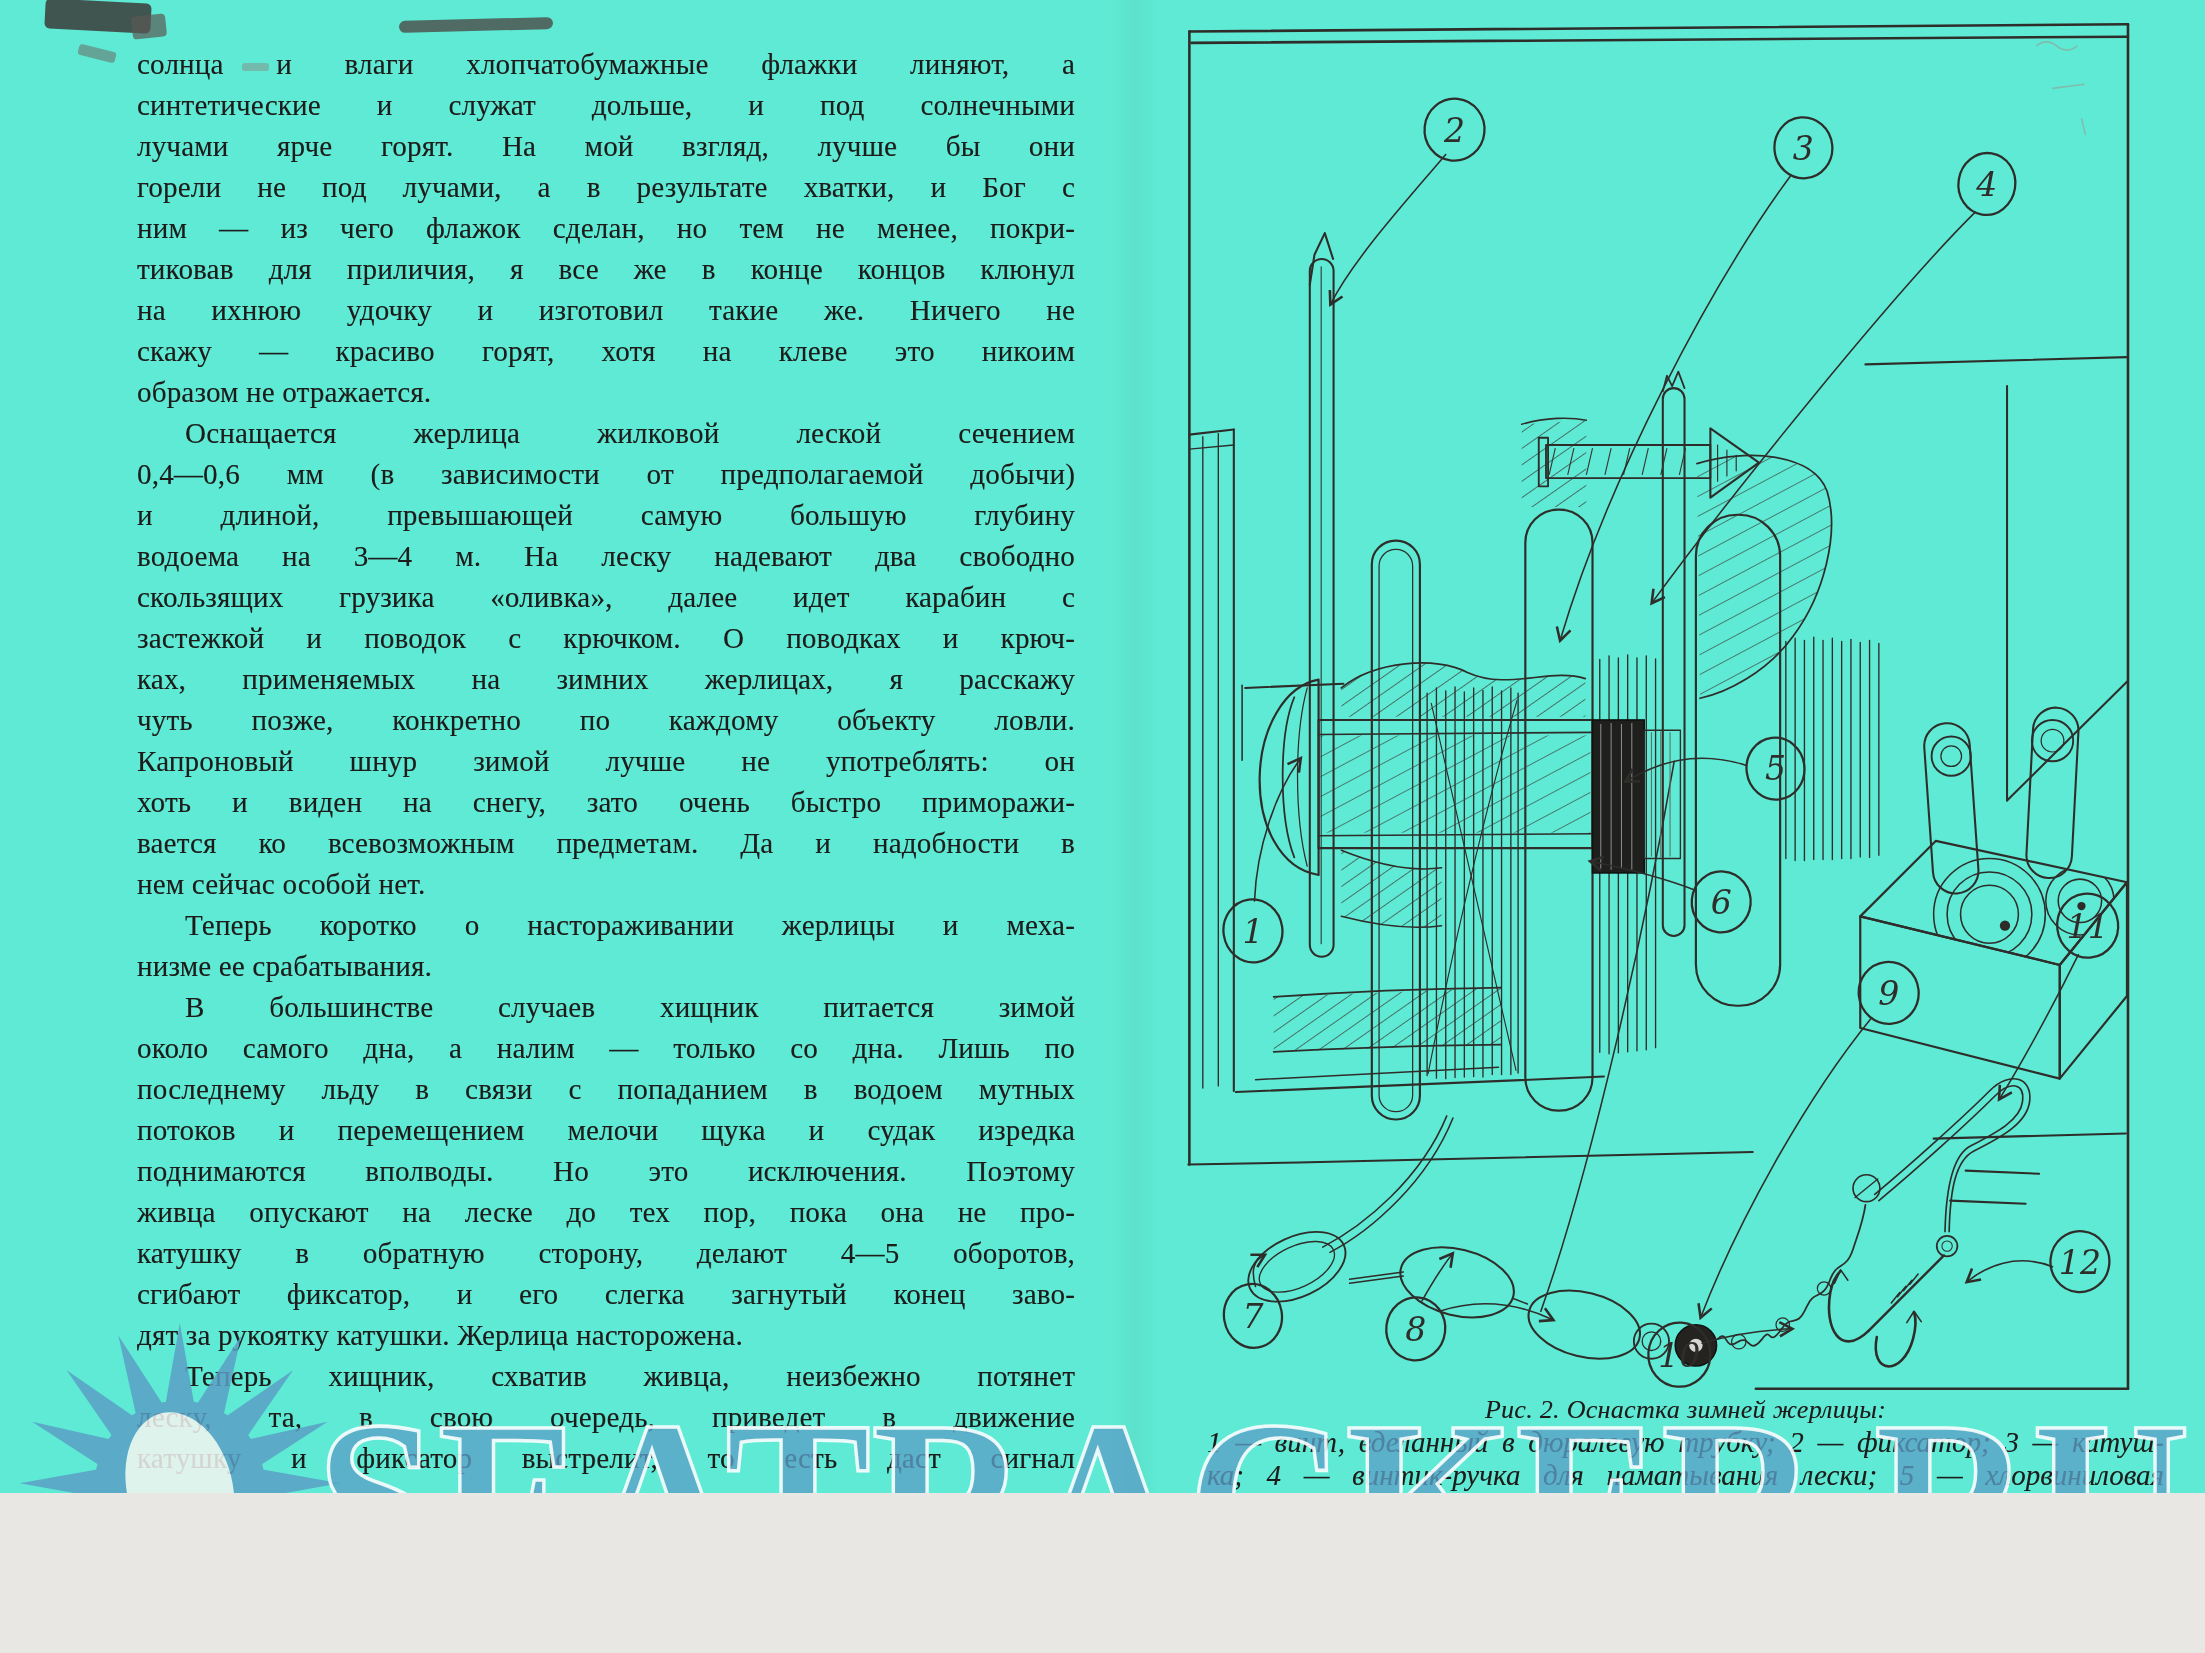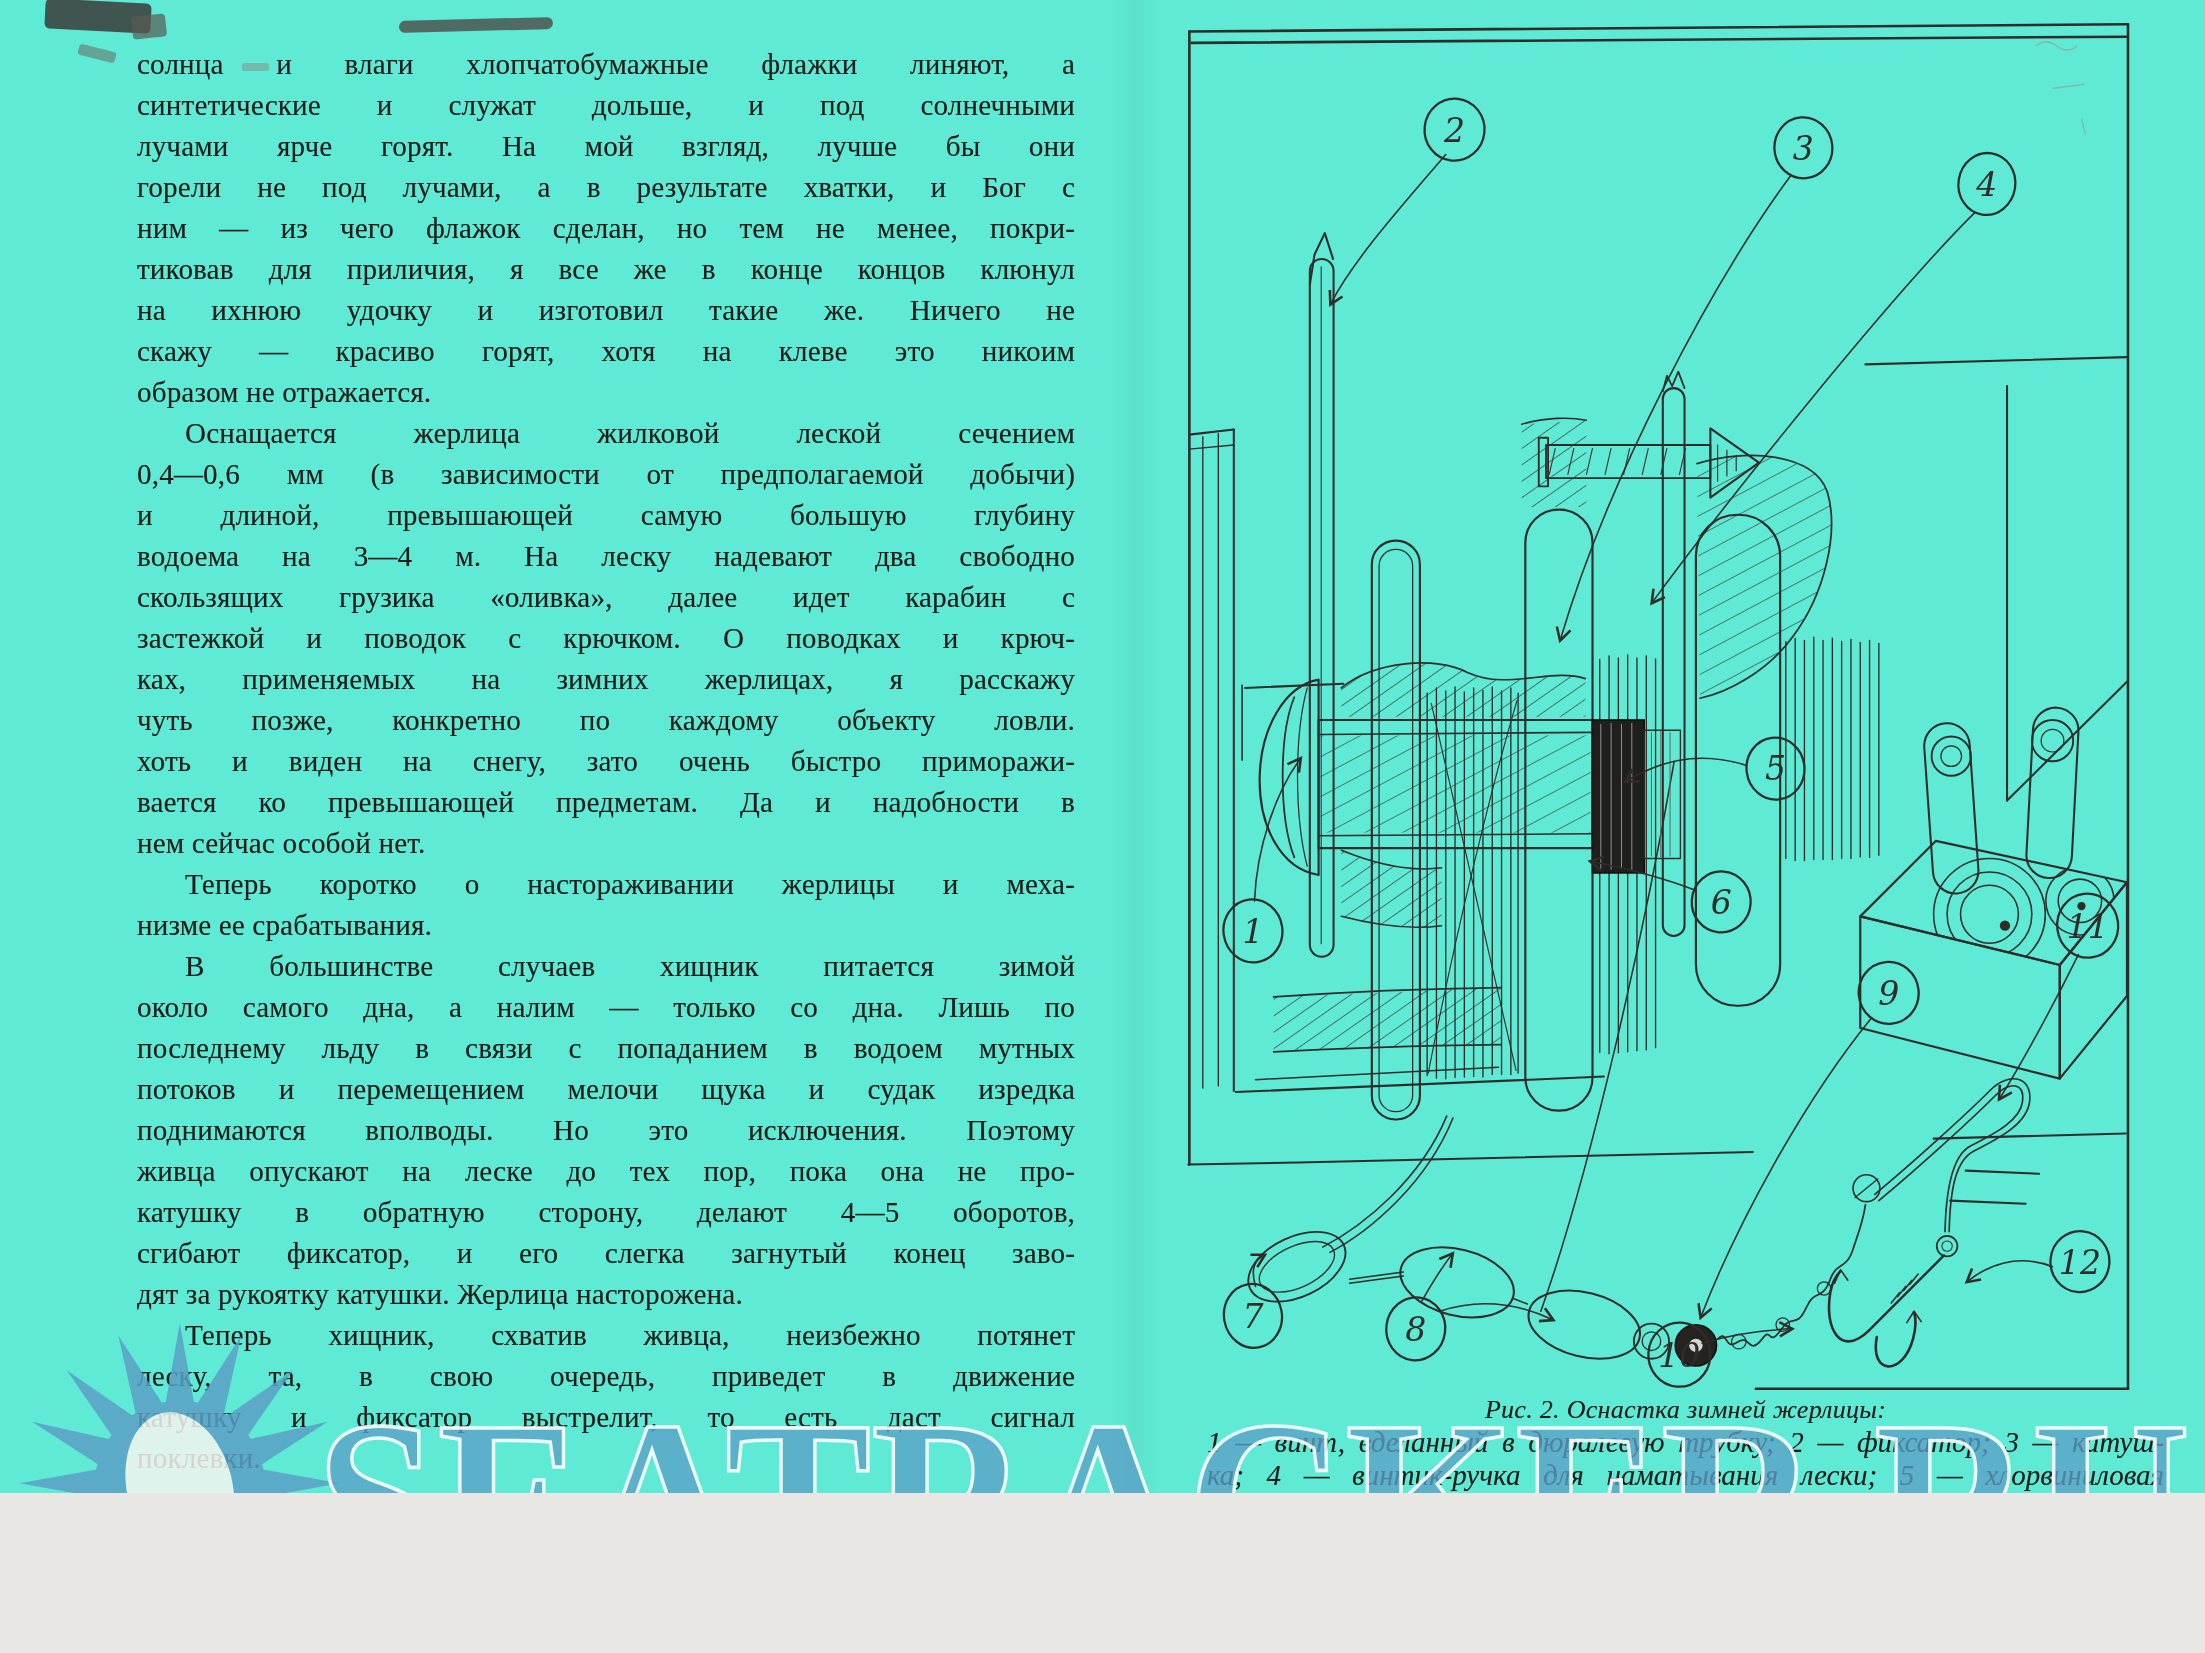--- a/index.html
+++ b/index.html
@@ -61,22 +61,23 @@
       </div>
       <div class="para">
         <div class="line indent">Оснащается жерлица жилковой леской сечением</div>
         <div class="line">0,4—0,6 мм (в зависимости от предполагаемой добычи)</div>
         <div class="line">и длиной, превышающей самую большую глубину</div>
         <div class="line">водоема на 3—4 м. На леску надевают два свободно</div>
         <div class="line">скользящих грузика «оливка», далее идет карабин с</div>
         <div class="line">застежкой и поводок с крючком. О поводках и крюч-</div>
         <div class="line">ках, применяемых на зимних жерлицах, я расскажу</div>
         <div class="line">чуть позже, конкретно по каждому объекту ловли.</div>
+        <div class="line">Капроновый шнур зимой лучше не употреблять: он</div>
         <div class="line">хоть и виден на снегу, зато очень быстро приморажи-</div>
-        <div class="line">вается ко превышающей предметам. Да и надобности в</div>
+        <div class="line">вается ко всевозможным предметам. Да и надобности в</div>
         <div class="line end">нем сейчас особой нет.</div>
       </div>
       <div class="para">
         <div class="line indent">Теперь коротко о настораживании жерлицы и меха-</div>
         <div class="line end">низме ее срабатывания.</div>
       </div>
       <div class="para">
         <div class="line indent">В большинстве случаев хищник питается зимой</div>
         <div class="line">около самого дна, а налим — только со дна. Лишь по</div>
         <div class="line">последнему льду в связи с попаданием в водоем мутных</div>

